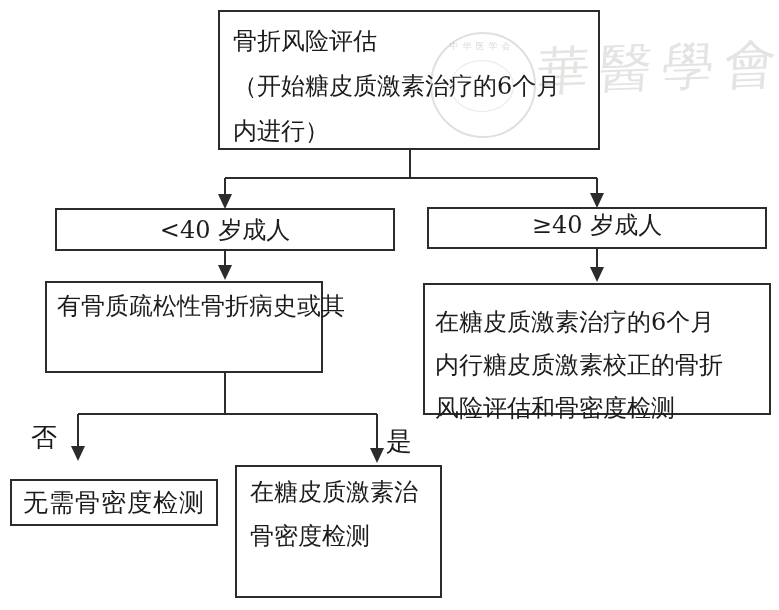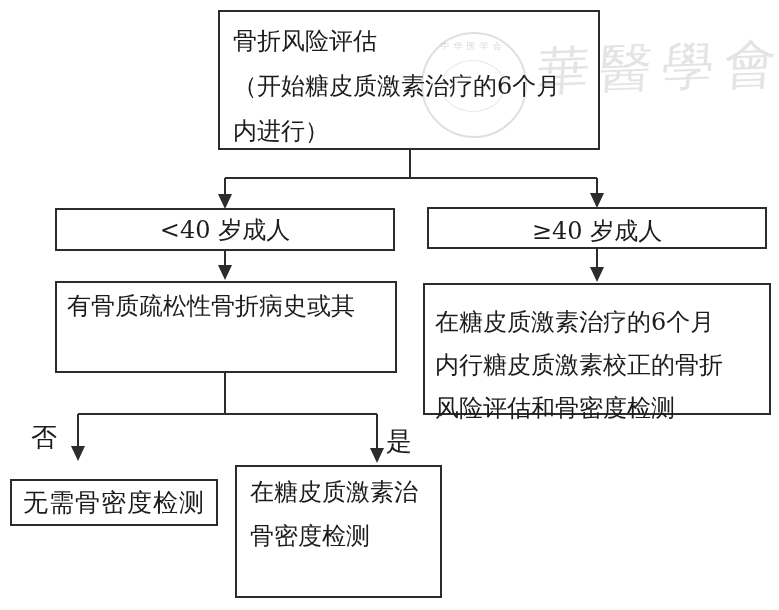--- a/index.html
+++ b/index.html
@@ -17,21 +17,21 @@
     color: #1c1c1c;
   }
   
   .wm-layer {
     position: absolute;
     inset: 0;
     z-index: 0;
   }
   .wm-seal {
     position: absolute;
-    left: 421px;
+    left: 430px;
     top: 32px;
     width: 102px;
     height: 102px;
     border: 2px solid rgba(120, 115, 108, 0.22);
     border-radius: 50%;
   }
   .wm-seal-inner {
     position: absolute;
     left: 18px;
     top: 26px;
@@ -79,22 +79,22 @@
     z-index: 2;
     font-size: 24px;
     color: #1c1c1c;
   }
   .node .ln {
     display: block;
     white-space: nowrap;
   }
   .node-root    { left: 218px; top: 10px;  width: 382px; height: 140px; padding: 7px 0 12px 13px; line-height: 45px; }
   .node-under40 { left: 55px;  top: 208px; width: 340px; height: 43px;  display: flex; align-items: center; justify-content: center; }
-  .node-over40  { left: 427px; top: 207px; width: 340px; height: 42px;  display: flex; align-items: flex-end; justify-content: center; }
-  .node-risk    { left: 55px;  top: 281px; width: 342px; height: 92px;  padding: 1px 0 0 10px; line-height: 45px; }
+  .node-over40  { left: 427px; top: 207px; width: 340px; height: 42px;  display: flex; align-items: flex-start; justify-content: center; }
+  .node-risk    { left: 45px;  top: 281px; width: 278px; height: 92px;  padding: 1px 0 0 10px; line-height: 45px; }
   .node-assess  { left: 423px; top: 283px; width: 348px; height: 132px; padding: 16px 0 0 10px; line-height: 43px; }
   .node-nobmd   { left: 10px;  top: 463px; width: 208px; height: 47px;  display: flex; align-items: center; justify-content: center; font-size: 25px; letter-spacing: 1px; margin-top: 16px; }
   .node-dobmd   { left: 235px; top: 465px; width: 207px; height: 133px; padding: 3px 16px 0 13px; line-height: 44px; }
   
   .branch-label {
     position: absolute;
     z-index: 2;
     font-size: 26px;
     color: #1c1c1c;
   }

